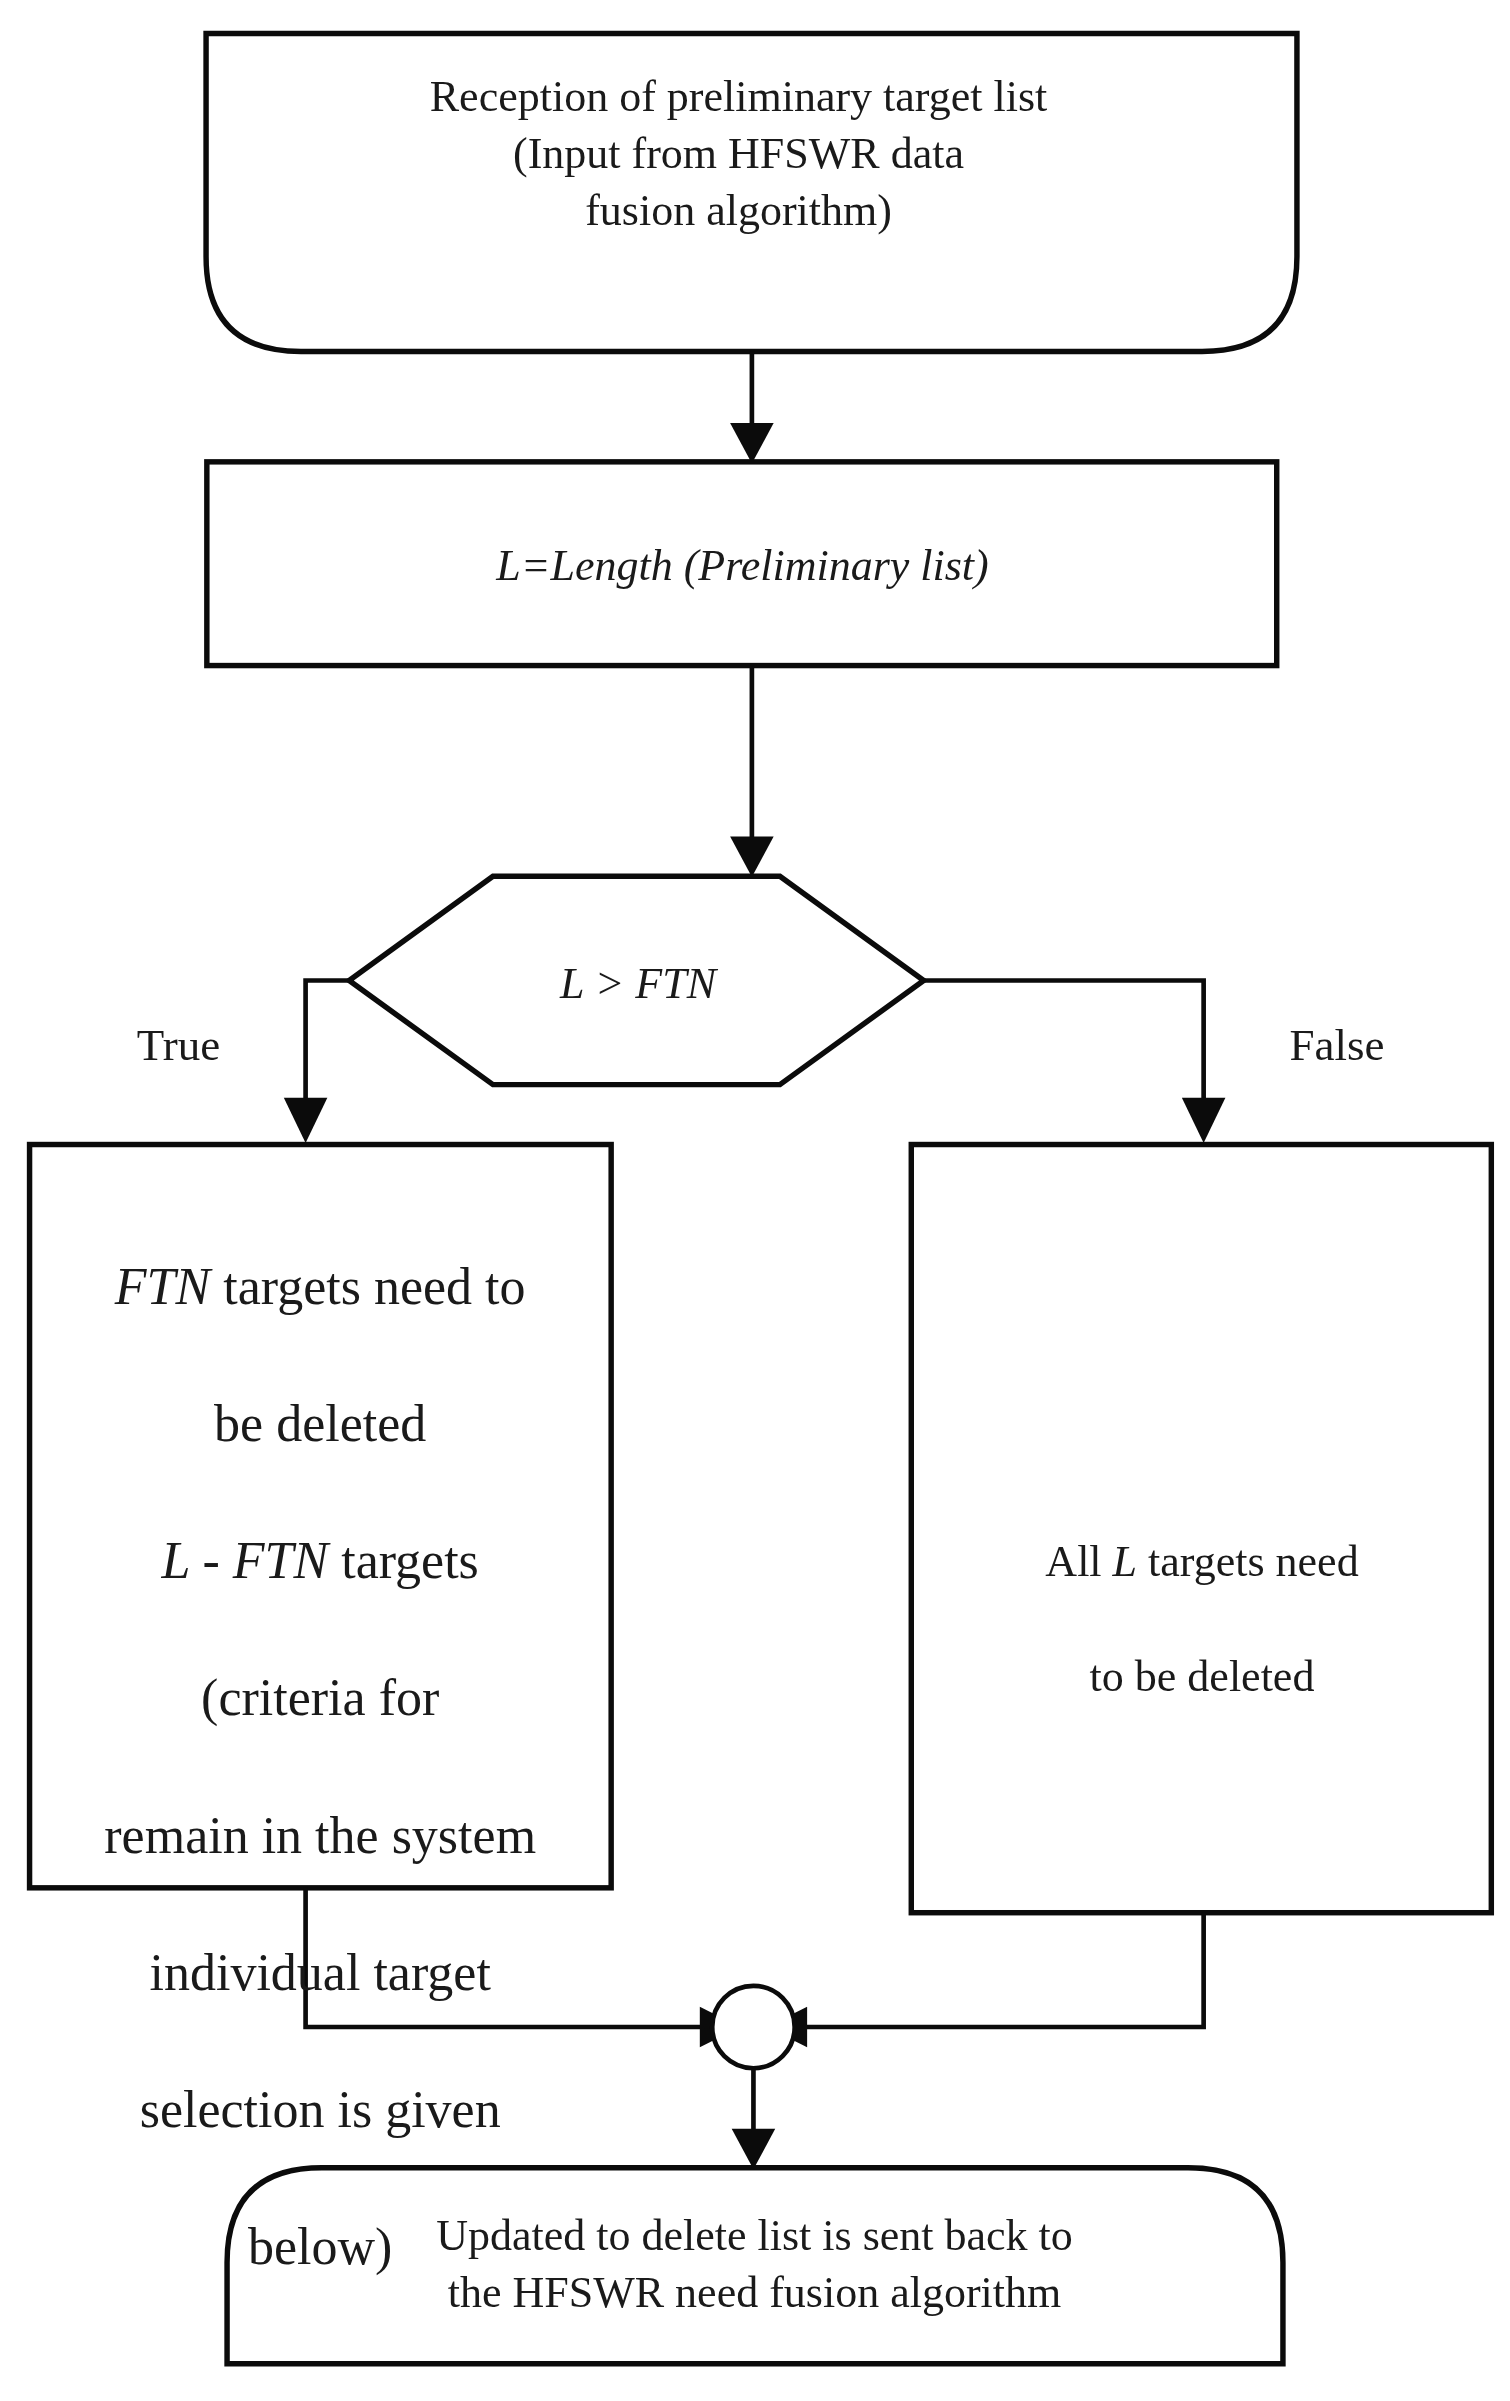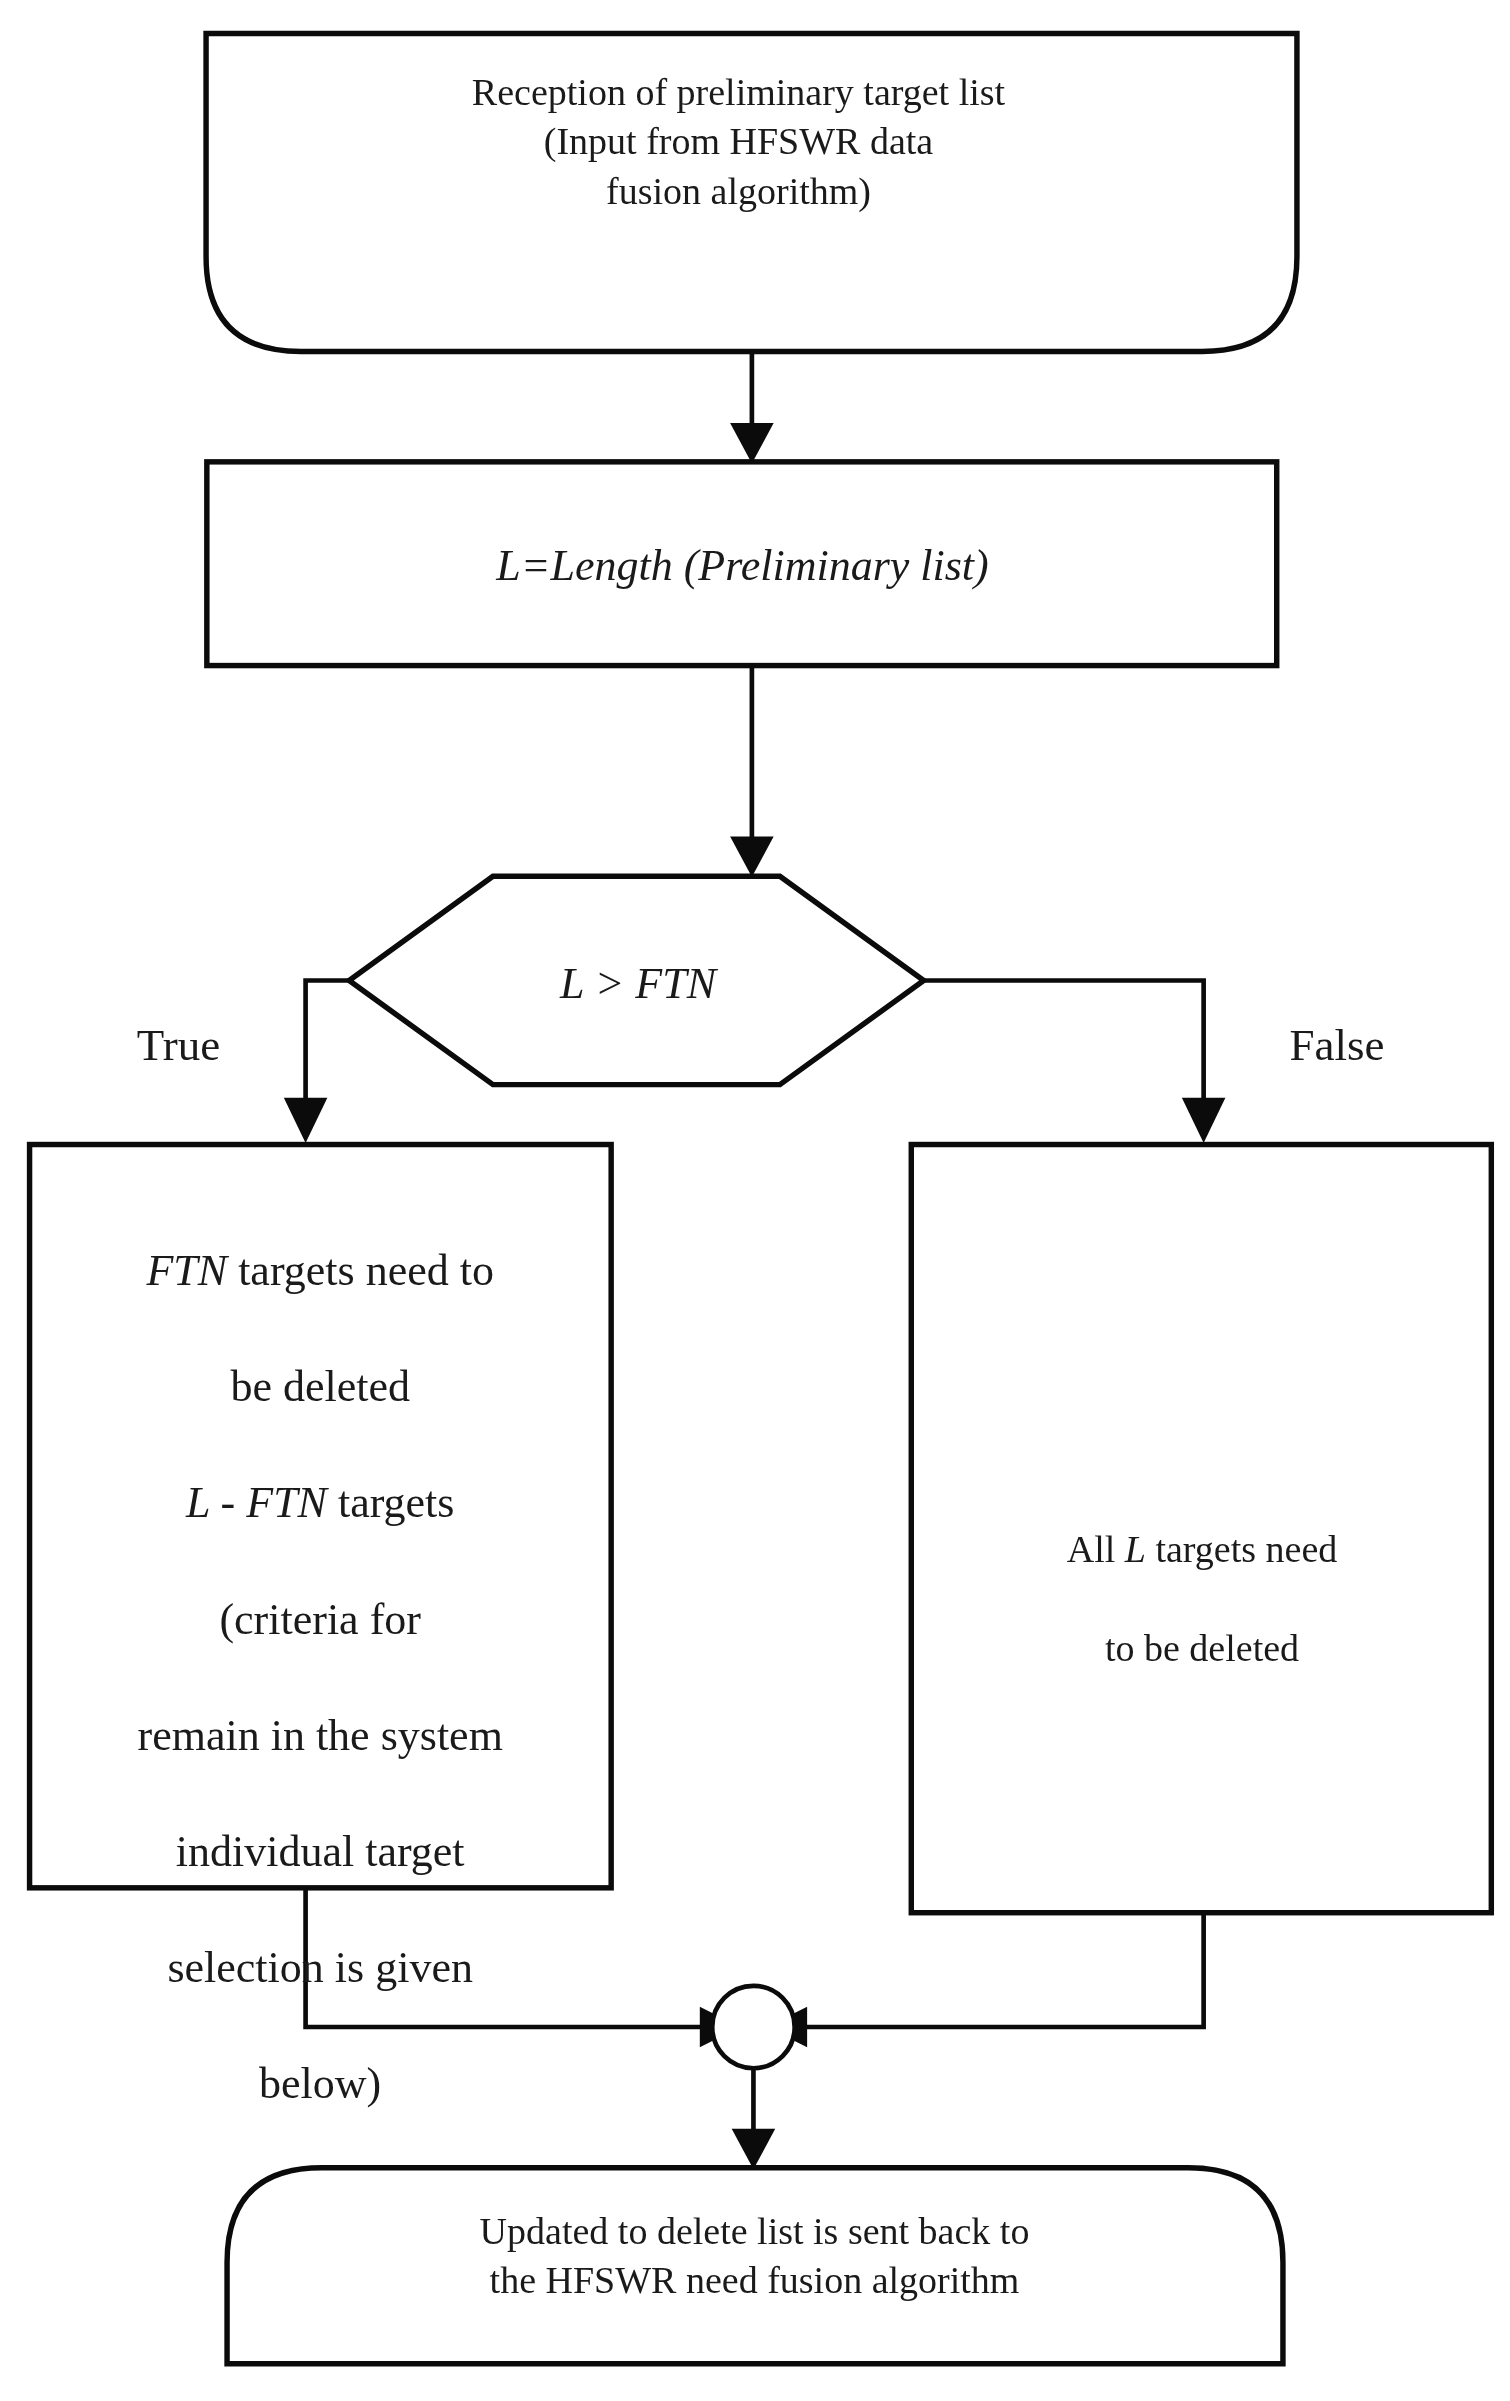--- a/index.html
+++ b/index.html
@@ -50,32 +50,32 @@
   .txt {
     position: absolute;
     text-align: center;
     color: #1a1a1a;
     font-family: "Liberation Serif", "DejaVu Serif", serif;
     line-height: 1.30;
     white-space: pre-line;
     -webkit-font-smoothing: antialiased;
   }
   .node-text {
-    font-size: 38px;
+    font-size: 44px;
   }
   .hex-text {
     font-size: 44px;
     font-style: italic;
   }
   .branch-label {
     font-size: 45px;
   }
   .ital { font-style: italic; }
   .leftbox-text {
-    font-size: 44px;
+    font-size: 52px;
     line-height: 1.32;
   }
 </style>
 </head>
 <body>
 
 <div id="canvas">
 
   <svg class="layer" viewBox="0 0 1942 3088">
 

